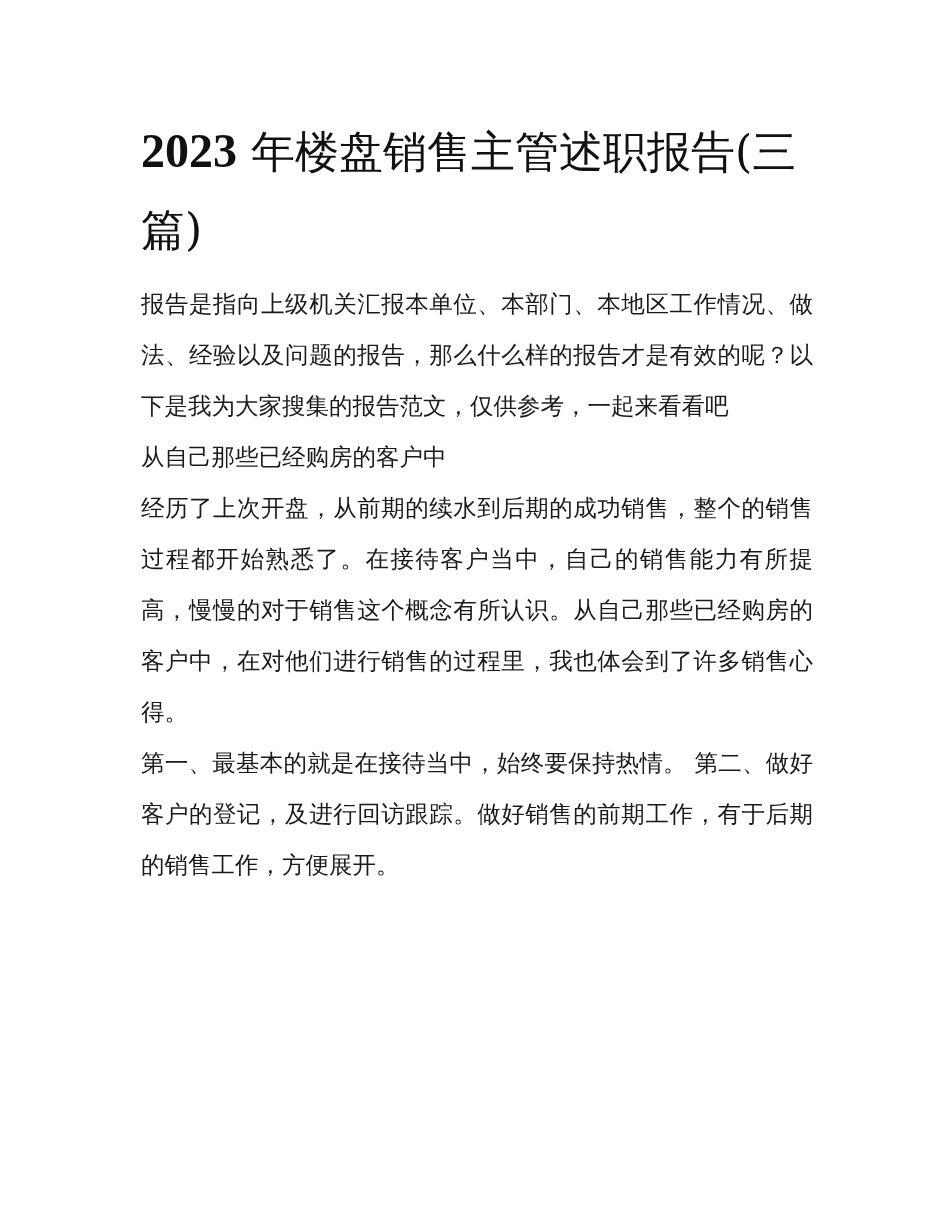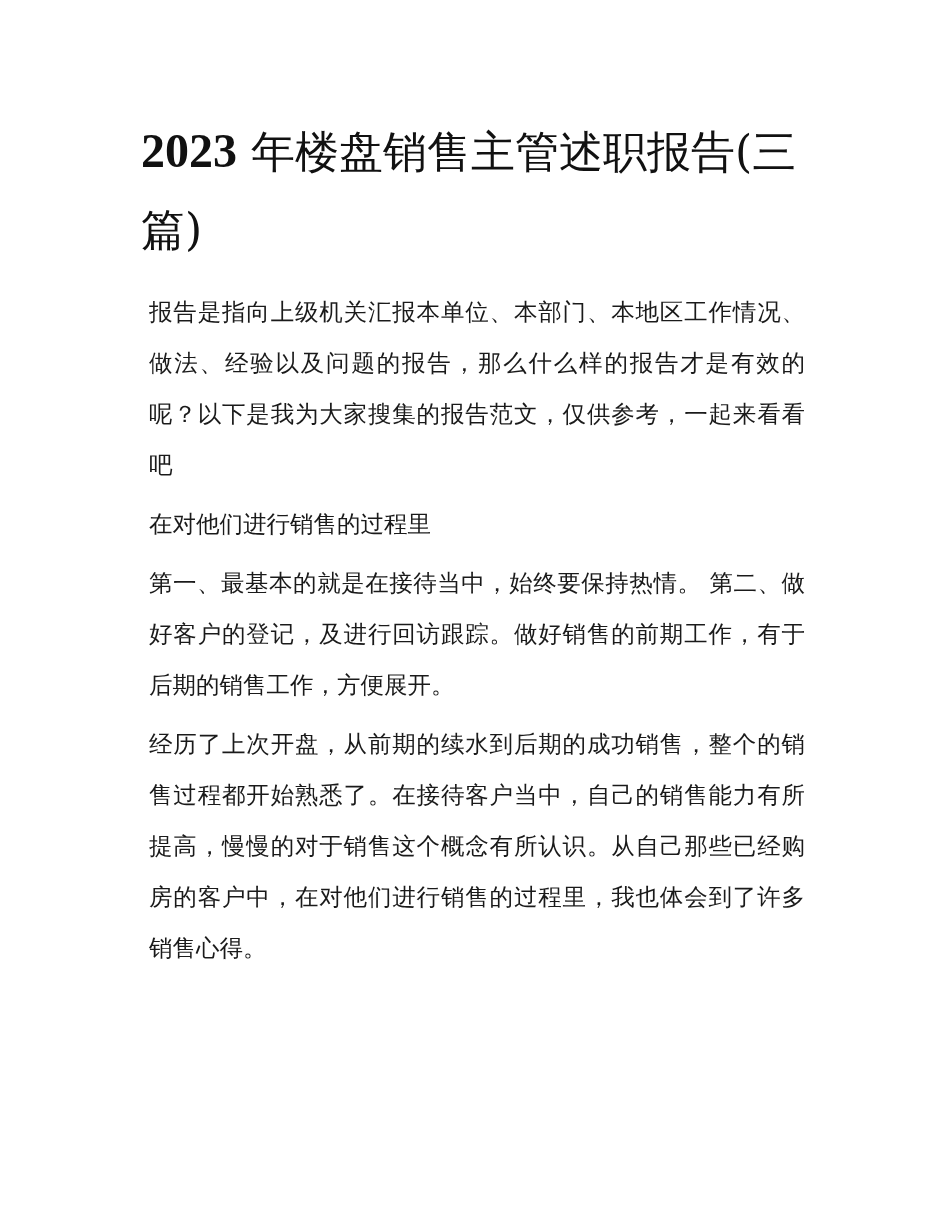--- a/index.html
+++ b/index.html
@@ -11,27 +11,27 @@
       font-size: 44px; line-height: 78px; color: #111;
       margin: 0; font-weight: normal;
     }
     .title .yr { font-weight: bold; font-family: "Liberation Serif", "DejaVu Serif", serif; font-size: 48px; }
     .body {
       position: absolute; left: 141px; top: 279px; width: 672px;
       font-family: "DejaVu Serif", "Liberation Serif", serif;
       font-size: 23.5px; line-height: 51px; color: #1a1a1a;
       text-align: justify;
     }
-    .body p { margin: 8px; }
+    .body p { margin: 0; }
   </style>
 </head>
 <body>
 
 <div class="page">
   <h1 class="title"><span class="yr">2023</span> <span>年楼盘销售主管述职报告(三篇)</span></h1>
 
   <div class="body">
     <p>报告是指向上级机关汇报本单位、本部门、本地区工作情况、做法、经验以及问题的报告，那么什么样的报告才是有效的呢？以下是我为大家搜集的报告范文，仅供参考，一起来看看吧</p>
-    <p>在对他们进行销售的过程里</p>
+    <p>从自己那些已经购房的客户中</p>
+    <p>经历了上次开盘，从前期的续水到后期的成功销售，整个的销售过程都开始熟悉了。在接待客户当中，自己的销售能力有所提高，慢慢的对于销售这个概念有所认识。从自己那些已经购房的客户中，在对他们进行销售的过程里，我也体会到了许多销售心得。</p>
     <p>第一、最基本的就是在接待当中，始终要保持热情。 第二、做好客户的登记，及进行回访跟踪。做好销售的前期工作，有于后期的销售工作，方便展开。</p>
-    <p>经历了上次开盘，从前期的续水到后期的成功销售，整个的销售过程都开始熟悉了。在接待客户当中，自己的销售能力有所提高，慢慢的对于销售这个概念有所认识。从自己那些已经购房的客户中，在对他们进行销售的过程里，我也体会到了许多销售心得。</p>
   </div>
 </div>
 
 </body></html>

